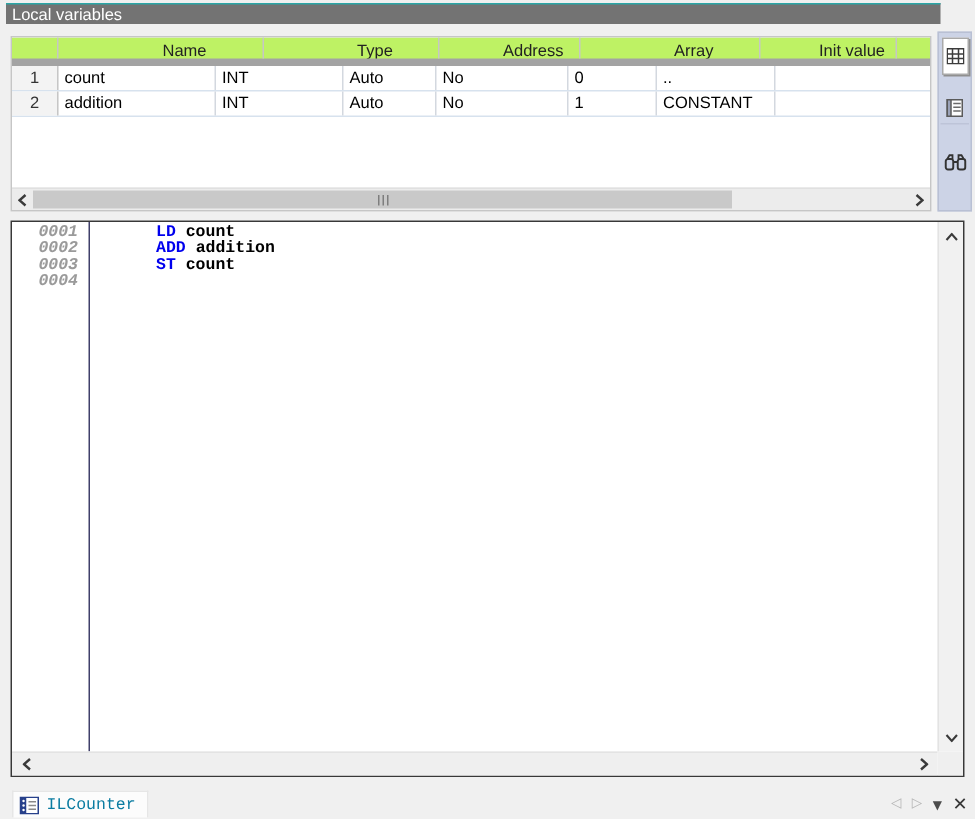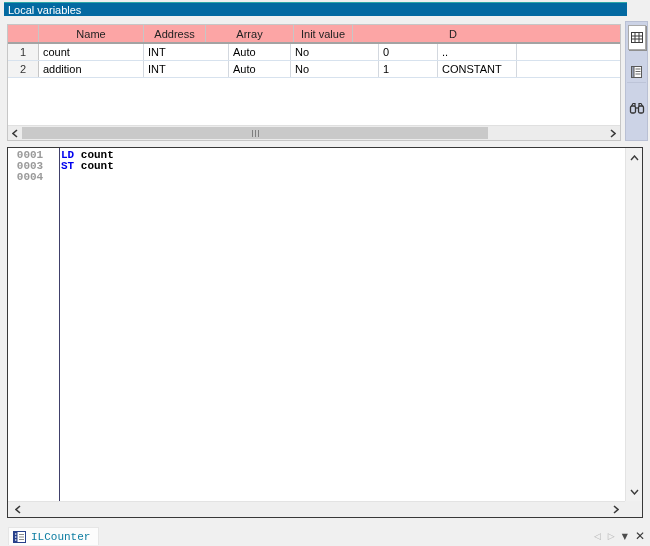--- a/index.html
+++ b/index.html
@@ -7,32 +7,32 @@
   body {
     position:relative;
     background:#f0f0f0;
     font-family:"Liberation Sans", sans-serif;
     overflow:hidden;
   }
 
   
   .titlebar {
     position:absolute; left:4px; top:2px; width:623px; height:14px;
-    background:#0369a1; color:#ffffff;
+    background:#737373; color:#ffffff;
     font-size:11px; line-height:14px; padding-left:4px;
     border-top:1px solid #2aa6a6;
   }
 
   
   .var-wrap {
     position:absolute; left:7px; top:24px; width:614px; height:117px;
     background:#ffffff; border:1px solid #c6c6c6; overflow:hidden;
   }
   .vrow { display:flex; font-size:11px; }
-  .vrow.head { height:19px; line-height:18px; background:#fca5a5; border-bottom:2px solid #a3a3a3; color:#222; }
+  .vrow.head { height:19px; line-height:18px; background:#bef264; border-bottom:5px solid #a3a3a3; color:#222;gap:32px; }
   .vrow.data { height:17px; line-height:16px; border-bottom:1px solid #d7e2ee; color:#000; }
   .vcell { flex:none; overflow:hidden; white-space:nowrap; }
   .head .vcell { text-align:center; border-right:1px solid #c6c6c6; }
   .data .vcell { text-align:left; padding-left:4px; border-right:1px solid #d3d8df; }
   .data .vcell.c0 { background:#f3f3f3; text-align:center; padding-left:0; border-right:1px solid #c6c6c6; color:#333; }
   .c0{width:31px;} .c1{width:105px;} .c2{width:85px;} .c3{width:62px;}
   .c4{width:88px;} .c5{width:59px;} .c6{width:79px;} .c7{width:200px; border-right:none !important;}
 
   
   .var-hscroll {
@@ -68,23 +68,23 @@
     position:absolute; left:7px; top:147px; width:636px; height:371px;
     background:#ffffff; border:1px solid #383838;
   }
   .gutter-sep { position:absolute; left:51px; top:0; bottom:16px; width:1px; background:#40406a; }
   .code-area { position:absolute; left:0; top:0; right:17px; bottom:16px; overflow:hidden; padding-top:2px; }
   .srcline {
     display:flex; height:11px; line-height:11px;
     font-family:"Liberation Mono","DejaVu Sans Mono",monospace;
     font-size:11px; font-weight:bold; white-space:pre;
   }
-  .lnum { width:48px; flex:none; text-align:center; padding-right:4px; color:#9a9a9a; }
+  .lnum { width:48px; flex:none; text-align:right; padding-right:4px; color:#9a9a9a;font-style:italic; }
   .ltext { padding-left:5px; color:#000; }
-  .kw { color:#0000ee; }
+  .kw { color:#0000ee;padding-left:43px; }
 
   .vscroll {
     position:absolute; right:0; top:0; width:17px; bottom:16px;
     background:#f1f1f1; border-left:1px solid #e3e3e3;
   }
   .vs-btn { position:absolute; left:0; right:0; height:15px; display:flex; align-items:center; justify-content:center; }
   .vs-btn.up{ top:2px; } .vs-btn.down{ bottom:2px; }
   .hscroll {
     position:absolute; left:0; right:17px; bottom:0; height:16px;
     background:#efefef; border-top:1px solid #e3e3e3;
@@ -117,20 +117,21 @@
 <body>
 
 <div class="titlebar">
   <span>Local variables</span>
 </div>
 
 <div class="var-wrap">
   <div class="vrow head">
     <div class="vcell c0"></div>
     <div class="vcell c1">Name</div>
+    <div class="vcell c2">Type</div>
     <div class="vcell c3">Address</div>
     <div class="vcell c4">Array</div>
     <div class="vcell c5">Init value</div>
     <div class="vcell c7">D</div>
   </div>
 
   <div class="vrow data">
     <div class="vcell c0">1</div>
     <div class="vcell c1">count</div>
     <div class="vcell c2">INT</div>
@@ -209,20 +210,24 @@
       </svg>
     </span>
   </div>
 </div>
 
 <div class="editor">
   <div class="code-area">
     <div class="srcline">
       <span class="lnum">0001</span>
       <span class="ltext"><span class="kw">LD</span> <span>count</span></span>
+    </div>
+    <div class="srcline">
+      <span class="lnum">0002</span>
+      <span class="ltext"><span class="kw">ADD</span> <span>addition</span></span>
     </div>
     <div class="srcline">
       <span class="lnum">0003</span>
       <span class="ltext"><span class="kw">ST</span> <span>count</span></span>
     </div>
     <div class="srcline">
       <span class="lnum">0004</span>
       <span class="ltext"><span class="kw"></span><span></span></span>
     </div>
   </div>

